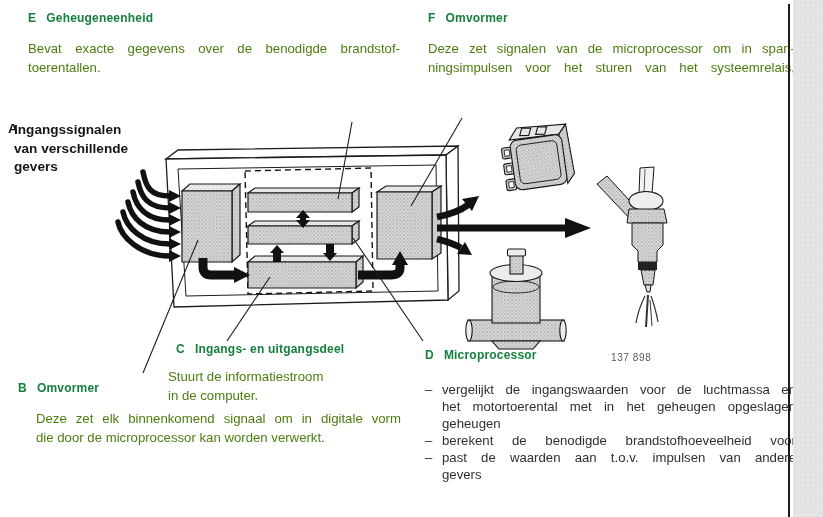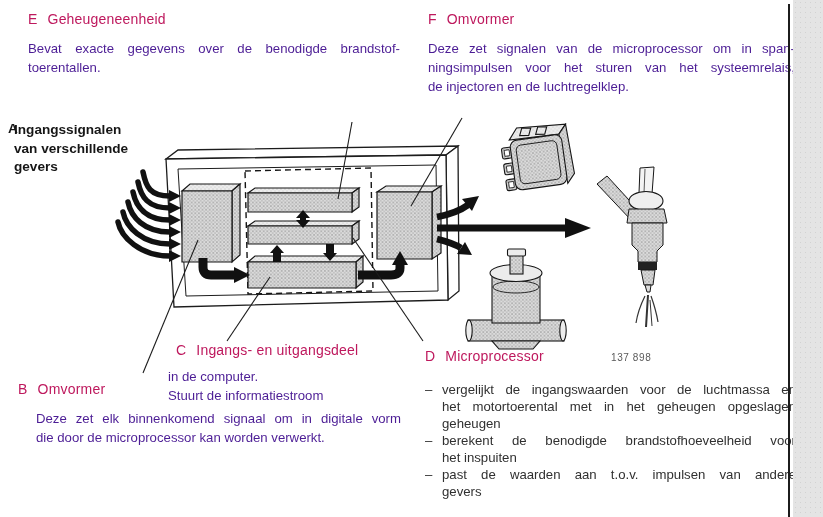--- a/index.html
+++ b/index.html
@@ -2,23 +2,23 @@
 <html><head>
 <meta charset="utf-8">
 <style>
   html,body{margin:0;padding:0}
   body{
     width:823px;height:517px;position:relative;overflow:hidden;
     background:#ffffff;color:#2e2e2e;
     font-family:"Liberation Sans","DejaVu Sans",sans-serif;
   }
   .abs{position:absolute}
-  .h{font-weight:normal;font-size:14px;color:#be185d;letter-spacing:.2px;white-space:nowrap}
+  .h{font-weight:bold;font-size:12px;color:#15803d;letter-spacing:.2px;white-space:nowrap}
   .h .letter{display:inline-block;margin-right:10px}
-  .bodytxt{font-size:13.2px;line-height:19.2px;color:#4c1d95}
+  .bodytxt{font-size:13.2px;line-height:19.2px;color:#4d7c0f}
   .ln{display:block}
   .just{text-align:justify;text-align-last:justify}
   
   .sec-e-h{left:28px;top:11px}
   .sec-e-b{left:28px;top:39px;width:372px}
   .sec-f-h{left:428px;top:11px}
   .sec-f-b{left:428px;top:39px;width:367px}
   .sec-a{left:8px;top:121px;font-weight:bold;font-size:13.6px;color:#161616}
   .sec-a .letter{position:absolute;left:0;top:0}
   .sec-a .a-lines{margin-left:6px;line-height:18.6px;white-space:nowrap}
@@ -195,21 +195,20 @@
   <span class="ln just">Bevat exacte gegevens over de benodigde brandstof-</span>
   <span class="ln">toerentallen.</span>
 </div>
 
 <div class="abs h sec-f-h">
   <span class="letter">F</span><span>Omvormer</span>
 </div>
 <div class="abs bodytxt sec-f-b">
   <span class="ln just">Deze zet signalen van de microprocessor om in span-</span>
   <span class="ln just">ningsimpulsen voor het sturen van het systeemrelais,</span>
-  <span class="ln">de injectoren en de luchtregelklep.</span>
 </div>
 
 <div class="abs sec-a">
   <span class="letter">A</span>
   <div class="a-lines">
     <span class="ln">Ingangssignalen</span>
     <span class="ln">van verschillende</span>
     <span class="ln">gevers</span>
   </div>
 </div>
@@ -219,40 +218,39 @@
 </div>
 <div class="abs bodytxt sec-b-b">
   <span class="ln just">Deze zet elk binnenkomend signaal om in digitale vorm</span>
   <span class="ln">die door de microprocessor kan worden verwerkt.</span>
 </div>
 
 <div class="abs h sec-c-h">
   <span class="letter">C</span><span>Ingangs- en uitgangsdeel</span>
 </div>
 <div class="abs bodytxt sec-c-b">
+  <span class="ln">Stuurt de informatiestroom</span>
   <span class="ln">in de computer.</span>
-  <span class="ln">Stuurt de informatiestroom</span>
 </div>
 
 <div class="abs h sec-d-h">
   <span class="letter">D</span><span>Microprocessor</span>
 </div>
 <div class="abs fig-num">137 898</div>
 
 <div class="abs sec-d-b">
   <div class="bullet">
     <span class="dash">–</span>
     <span class="ln just">vergelijkt de ingangswaarden voor de luchtmassa en</span>
     <span class="ln just">het motortoerental met in het geheugen opgeslagen</span>
     <span class="ln">geheugen</span>
   </div>
   <div class="bullet">
     <span class="dash">–</span>
     <span class="ln just">berekent de benodigde brandstofhoeveelheid voor</span>
-    <span class="ln">het inspuiten</span>
   </div>
   <div class="bullet">
     <span class="dash">–</span>
     <span class="ln just">past de waarden aan t.o.v. impulsen van andere</span>
     <span class="ln">gevers</span>
   </div>
 </div>
 
 <div class="abs edge-strip"></div>
 <div class="abs edge-line"></div>

